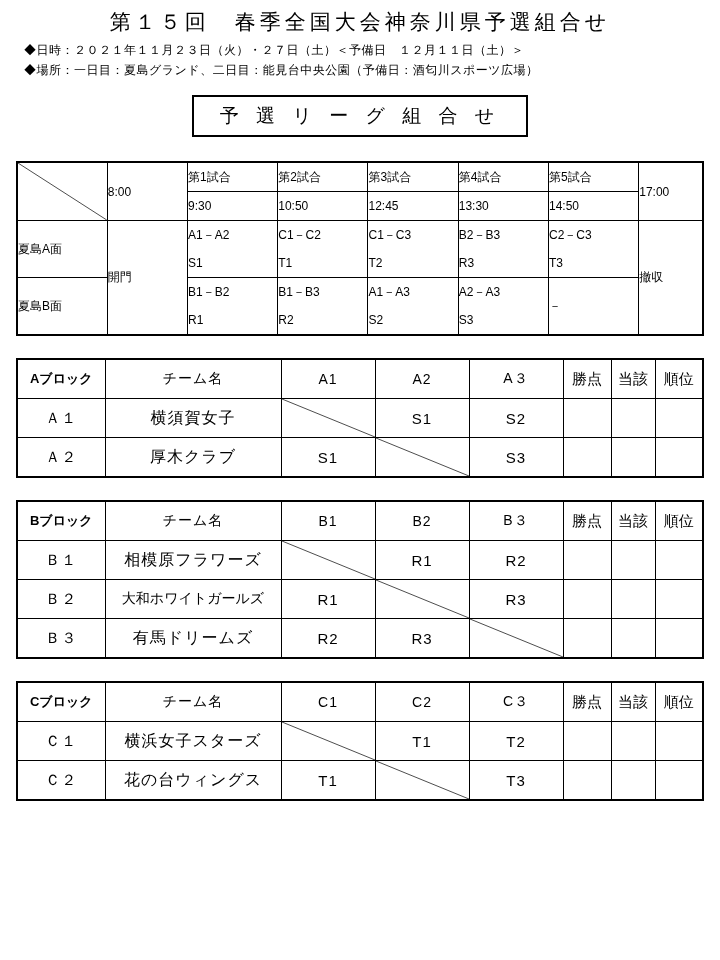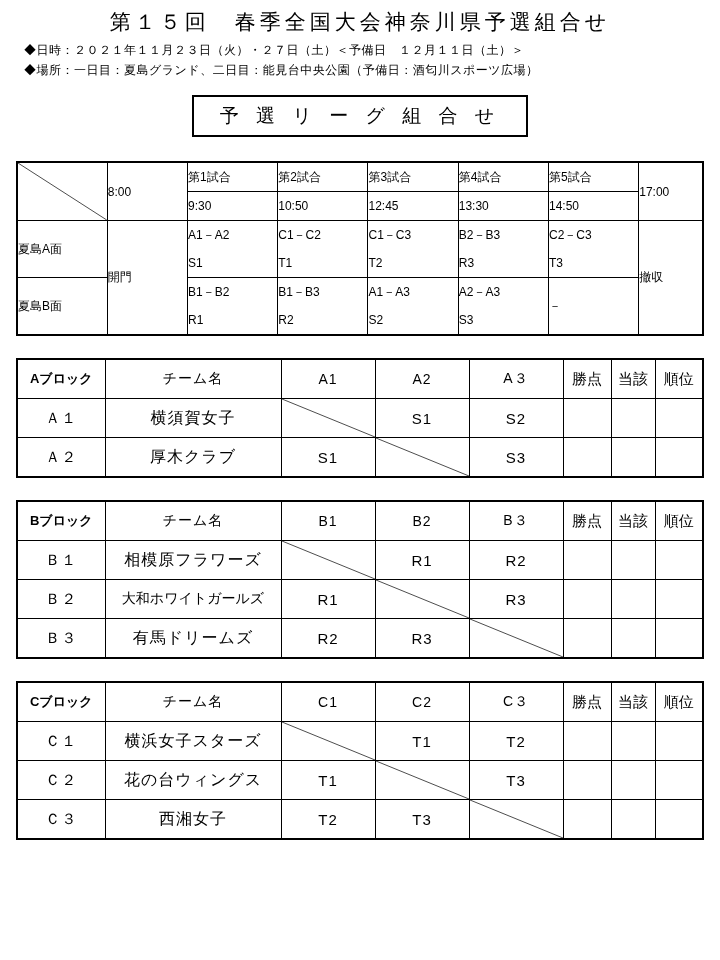--- a/index.html
+++ b/index.html
@@ -370,30 +370,16 @@
       <td class="diag-cell">
         <svg viewBox="0 0 100 100" preserveAspectRatio="none">
               <line x1="0" y1="0" x2="100" y2="100" stroke="#000" stroke-width="0.7" vector-effect="non-scaling-stroke"></line>
             </svg>
       </td>
       <td>T3</td>
       <td></td>
       <td></td>
       <td></td>
     </tr>
-    <tr>
-      <td>Ｃ３</td>
-      <td class="teamname">西湘女子</td>
-      <td>T2</td>
-      <td>T3</td>
-      <td class="diag-cell">
-        <svg viewBox="0 0 100 100" preserveAspectRatio="none">
-              <line x1="0" y1="0" x2="100" y2="100" stroke="#000" stroke-width="0.7" vector-effect="non-scaling-stroke"></line>
-            </svg>
-      </td>
-      <td></td>
-      <td></td>
-      <td></td>
-    </tr>
   </tbody>
     </table>
 
 </div>
 
 </body></html>

